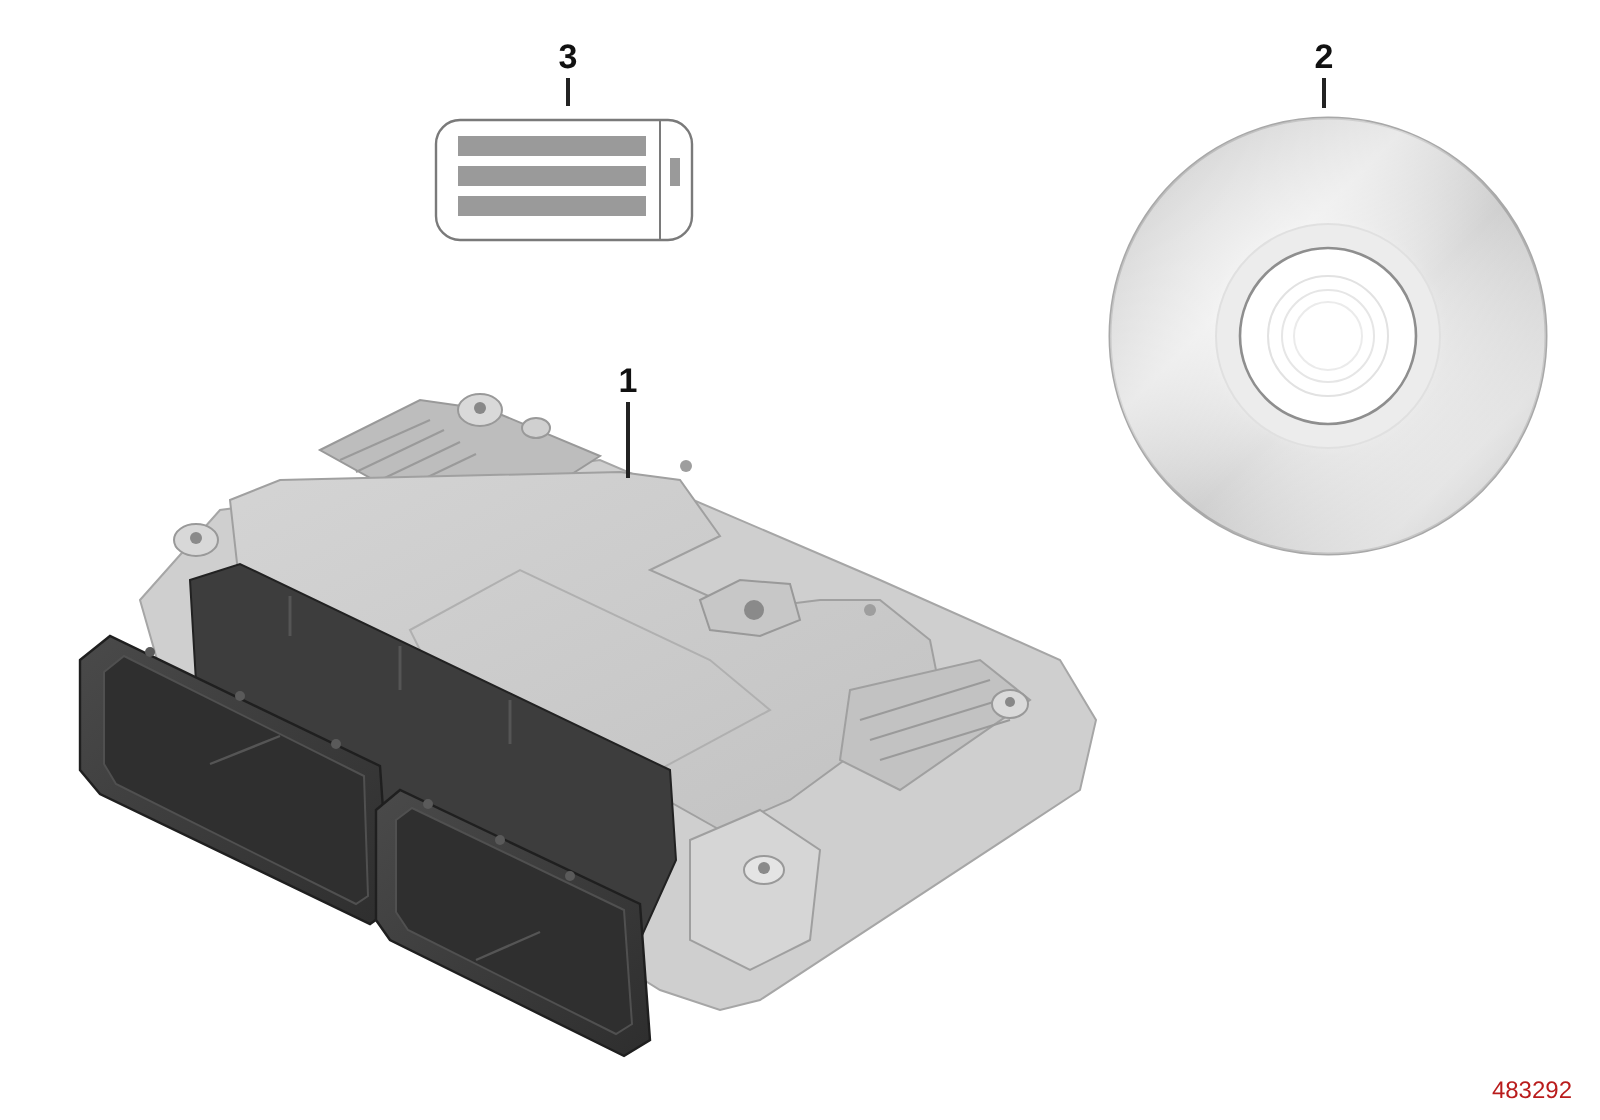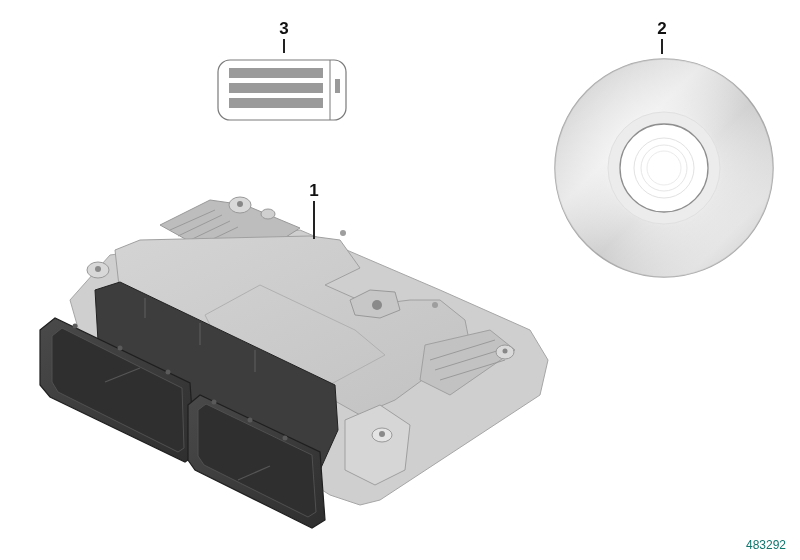--- a/index.html
+++ b/index.html
@@ -2,21 +2,21 @@
 <html><head>
   <meta charset="utf-8">
   <style>
     html, body { margin: 0; padding: 0; background: #ffffff; }
     body { width: 800px; height: 560px; position: relative; overflow: hidden;
            font-family: "Liberation Sans", sans-serif; }
     .callout { position: absolute; text-align: center; }
     .callout .num { font-family: "Liberation Sans", sans-serif; font-weight: bold;
                     font-size: 17px; color: #111; line-height: 18px; display: block; }
     .callout .leader { width: 1.5px; background: #222; margin: 1px auto 0; display: block; }
-    #diagram-id { position: absolute; right: 14px; bottom: 8px; font-size: 12px; color: #0f766e; }
+    #diagram-id { position: absolute; right: 14px; bottom: 8px; font-size: 12px; color: #b91c1c; }
     svg { position: absolute; left: 0; top: 0; }
   </style>
 </head>
 <body>
 
 <svg width="800" height="560" viewBox="0 0 800 560">
   <defs>
     <radialGradient id="discGrad" cx="50%" cy="50%" r="50%">
       <stop offset="0%" stop-color="#f4f4f4"></stop>
       <stop offset="40%" stop-color="#efefef"></stop>

